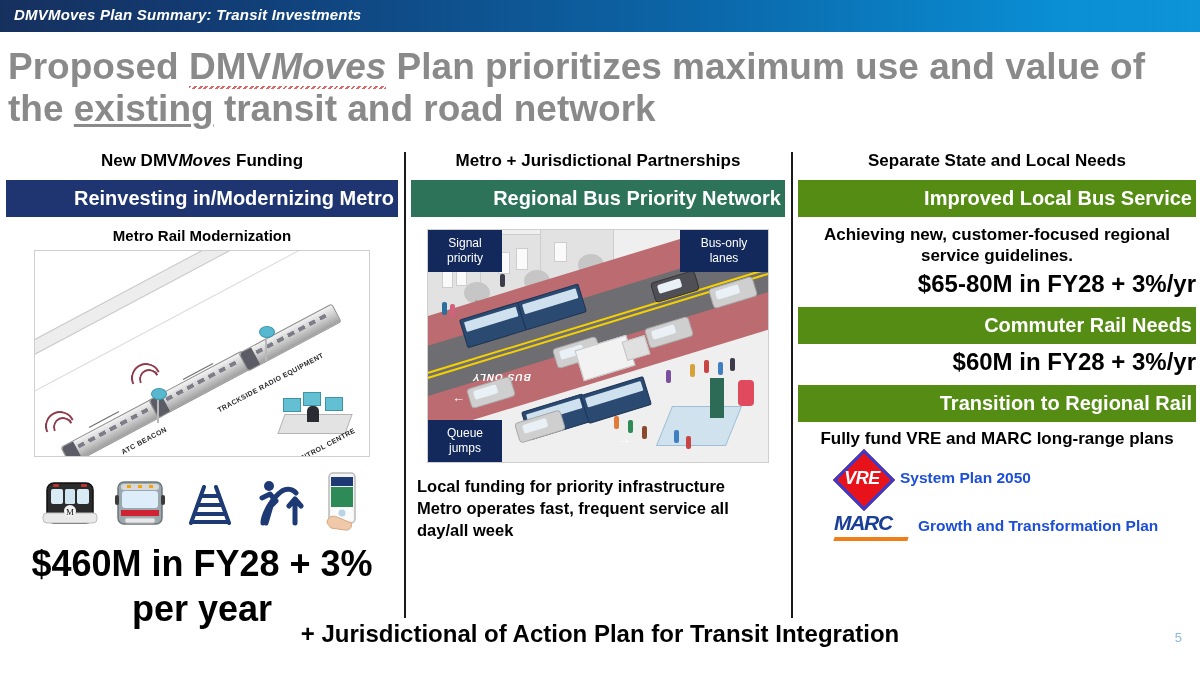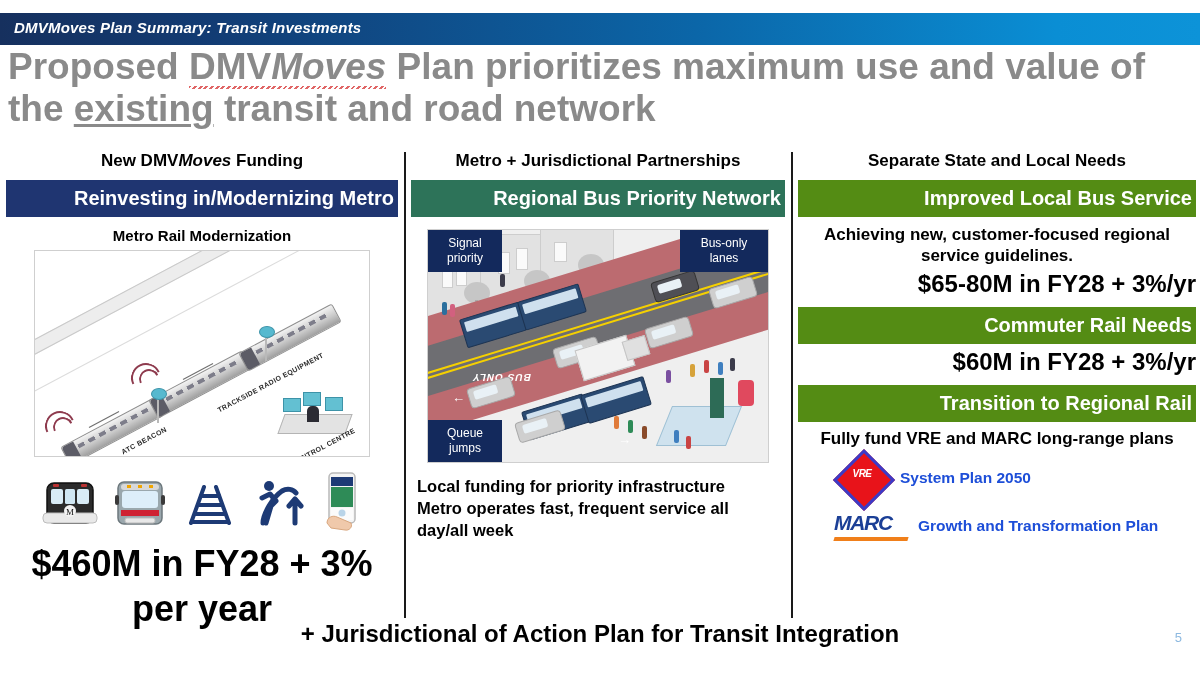--- a/index.html
+++ b/index.html
@@ -2,21 +2,21 @@
 <html><head>
 <meta charset="utf-8">
 <style>
   html,body{margin:0;padding:0;background:#fff;}
   body{width:1200px;height:674px;overflow:hidden;
        font-family:"Liberation Sans","DejaVu Sans",sans-serif;}
 
   .slide{position:relative;width:1200px;height:674px;background:#ffffff;}
 
   
-  .ribbon{position:absolute;left:0;top:13px;width:1200px;height:32px;
+  .ribbon{position:absolute;left:0;top:0;width:1200px;height:32px;
           background:linear-gradient(90deg,#16305e 0%,#123c74 18%,#0b66a8 58%,#0a8ed4 88%,#0d93d8 100%);}
   .ribbon-title{position:absolute;left:14px;top:6px;color:#ffffff;
                 font-size:15px;font-weight:bold;font-style:italic;letter-spacing:.2px;}
 
   
   .headline{position:absolute;left:8px;top:46px;width:1180px;
             color:#8a8a8a;font-size:37px;font-weight:bold;line-height:1.14;}
   .hl-u-red{border-bottom:0;position:relative;text-decoration:none;}
   .hl-u-red::after{content:"";position:absolute;left:0;right:0;bottom:-2px;height:3px;
      background-image:repeating-linear-gradient(135deg,#e06666 0 2px,transparent 2px 4px);}
@@ -113,21 +113,21 @@
   
   .c3-text{font-size:17px;font-weight:bold;color:#000;line-height:1.25;text-align:center;margin:7px 2px 2px;}
   .c3-money{font-size:24px;font-weight:bold;color:#000;text-align:right;margin:4px 0 9px;}
   .c3-left{font-size:17px;font-weight:bold;color:#000;line-height:1.2;margin:7px 0 4px;text-align:center;}
   .logo-row{display:flex;align-items:center;gap:10px;margin:5px 0 0 36px;}
   .logo-row .txt{font-size:15.5px;font-weight:bold;color:#1d4ed8;}
   .vre{position:relative;width:56px;height:46px;}
   .vre .dia{position:absolute;left:8px;top:3px;width:38px;height:38px;background:#e8131a;
             border:3px solid #3b3bc8;transform:rotate(45deg);}
   .vre .vt{position:absolute;left:0;top:13px;width:56px;text-align:center;color:#fff;
-           font-size:10px;font-weight:bold;font-style:italic;letter-spacing:-.5px;}
+           font-size:18px;font-weight:bold;font-style:italic;letter-spacing:-.5px;}
   .marc{position:relative;width:74px;height:30px;}
   .marc .mt{position:absolute;left:0;top:0;width:74px;color:#1b3f96;font-size:21px;font-weight:bold;
             font-style:italic;letter-spacing:-1.3px;}
   .marc .mbar{position:absolute;left:0;bottom:0;width:74px;height:4px;background:#f07f1a;transform:skewX(-18deg);}
 
   
   .footer{position:absolute;left:0;top:620px;width:1200px;text-align:center;
           font-size:24px;font-weight:bold;color:#000;}
   .pageno{position:absolute;right:18px;top:630px;color:#8db9e0;font-size:13px;}
 </style>

